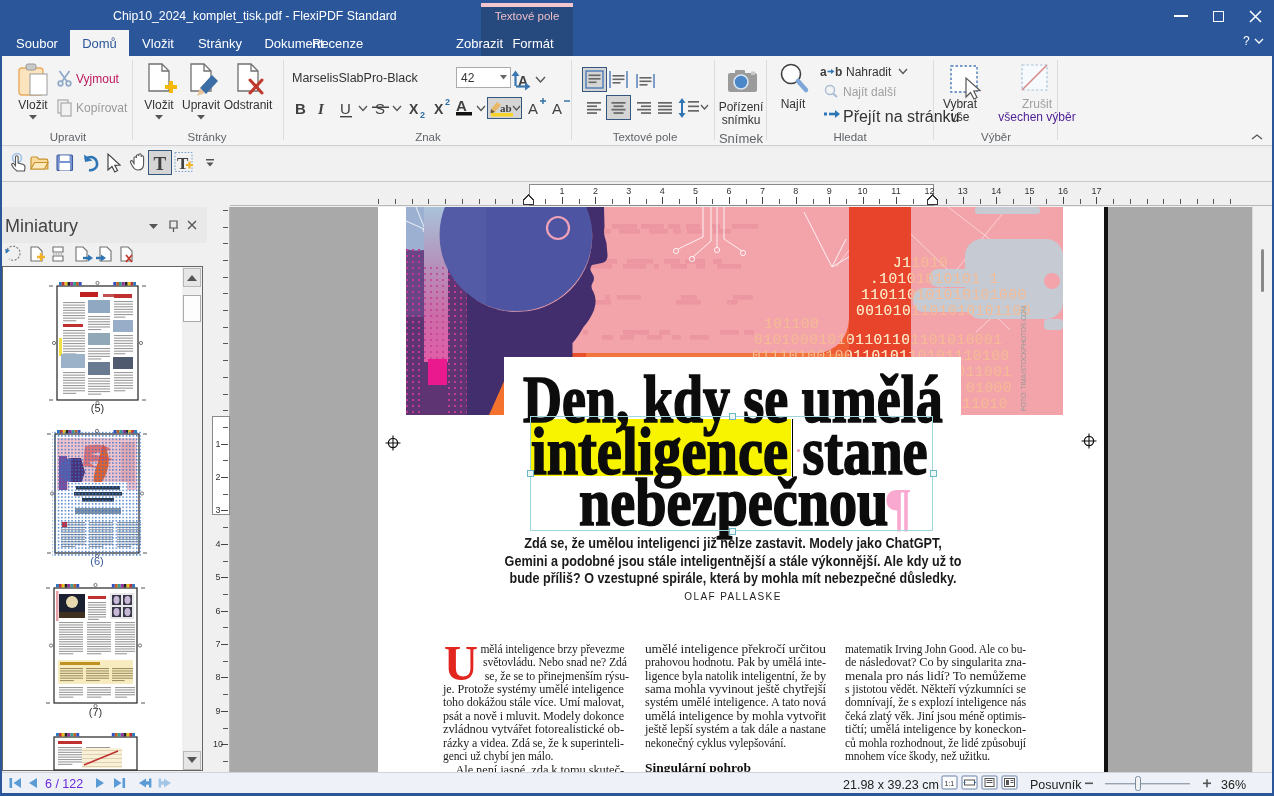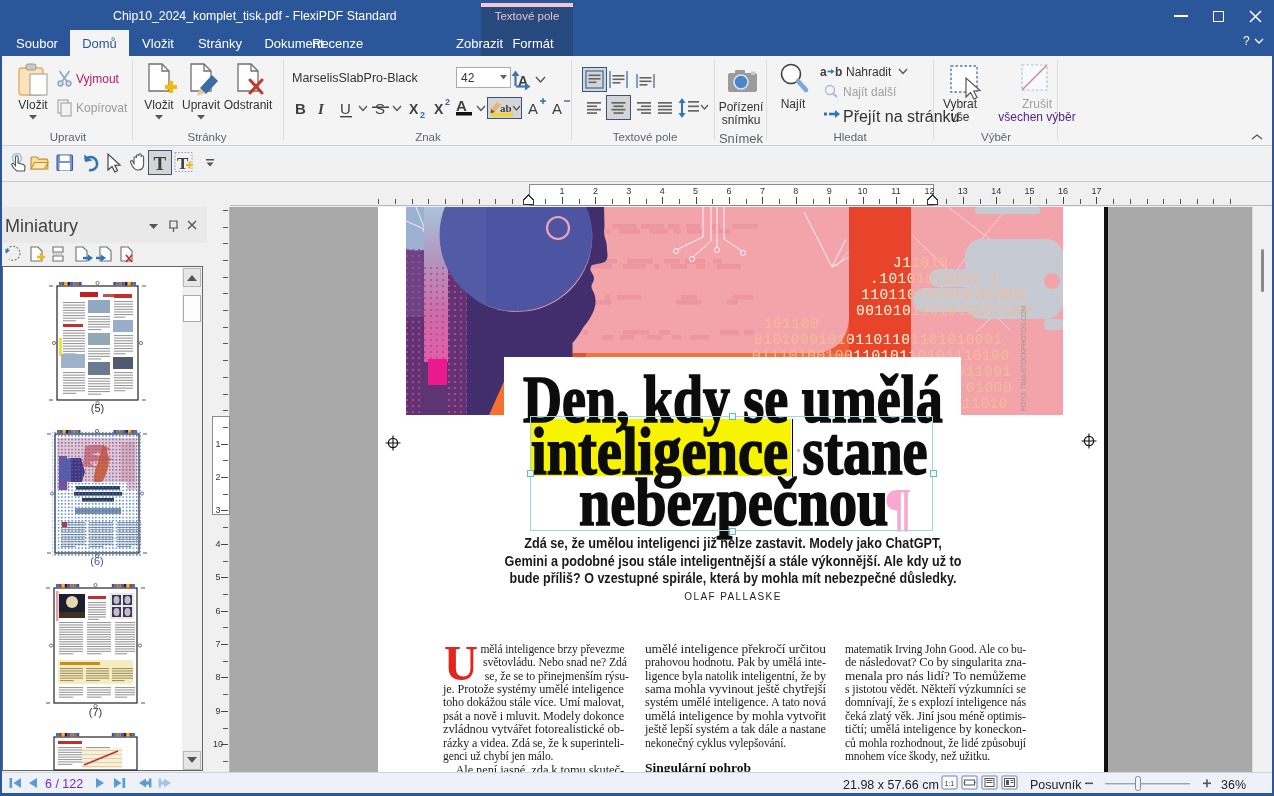--- a/index.html
+++ b/index.html
@@ -1002,14 +1002,14 @@
     <rect x="1203" y="10.5" width="8" height="1.6" fill="#555"></rect>
     <rect x="1206.2" y="7.3" width="1.6" height="8" fill="#555"></rect>
     <rect x="1246.0" y="788.0" width="2" height="2" fill="#a0a8b4"></rect>
     <rect x="1246.0" y="784.6" width="2" height="2" fill="#a0a8b4"></rect>
     <rect x="1246.0" y="781.2" width="2" height="2" fill="#a0a8b4"></rect>
     <rect x="1249.4" y="788.0" width="2" height="2" fill="#a0a8b4"></rect>
     <rect x="1249.4" y="784.6" width="2" height="2" fill="#a0a8b4"></rect>
     <rect x="1252.8" y="788.0" width="2" height="2" fill="#a0a8b4"></rect>
   </svg>
 <div class="t" style="left:45px;top:777px;font-size:12.5px;color:#6d28d9;">6 / 122</div>
-<div class="t" style="left:843px;top:777.5px;font-size:12.5px;color:#222;">21.98 x 57.66 cm</div>
+<div class="t" style="left:843px;top:777.5px;font-size:12.5px;color:#222;">21.98 x 39.23 cm</div>
 <div class="t" style="left:1030px;top:777.5px;font-size:12.5px;color:#222;">Posuvník</div>
 <div class="t" style="left:1221px;top:777.5px;font-size:12.5px;color:#222;">36%</div>
 </body></html>

